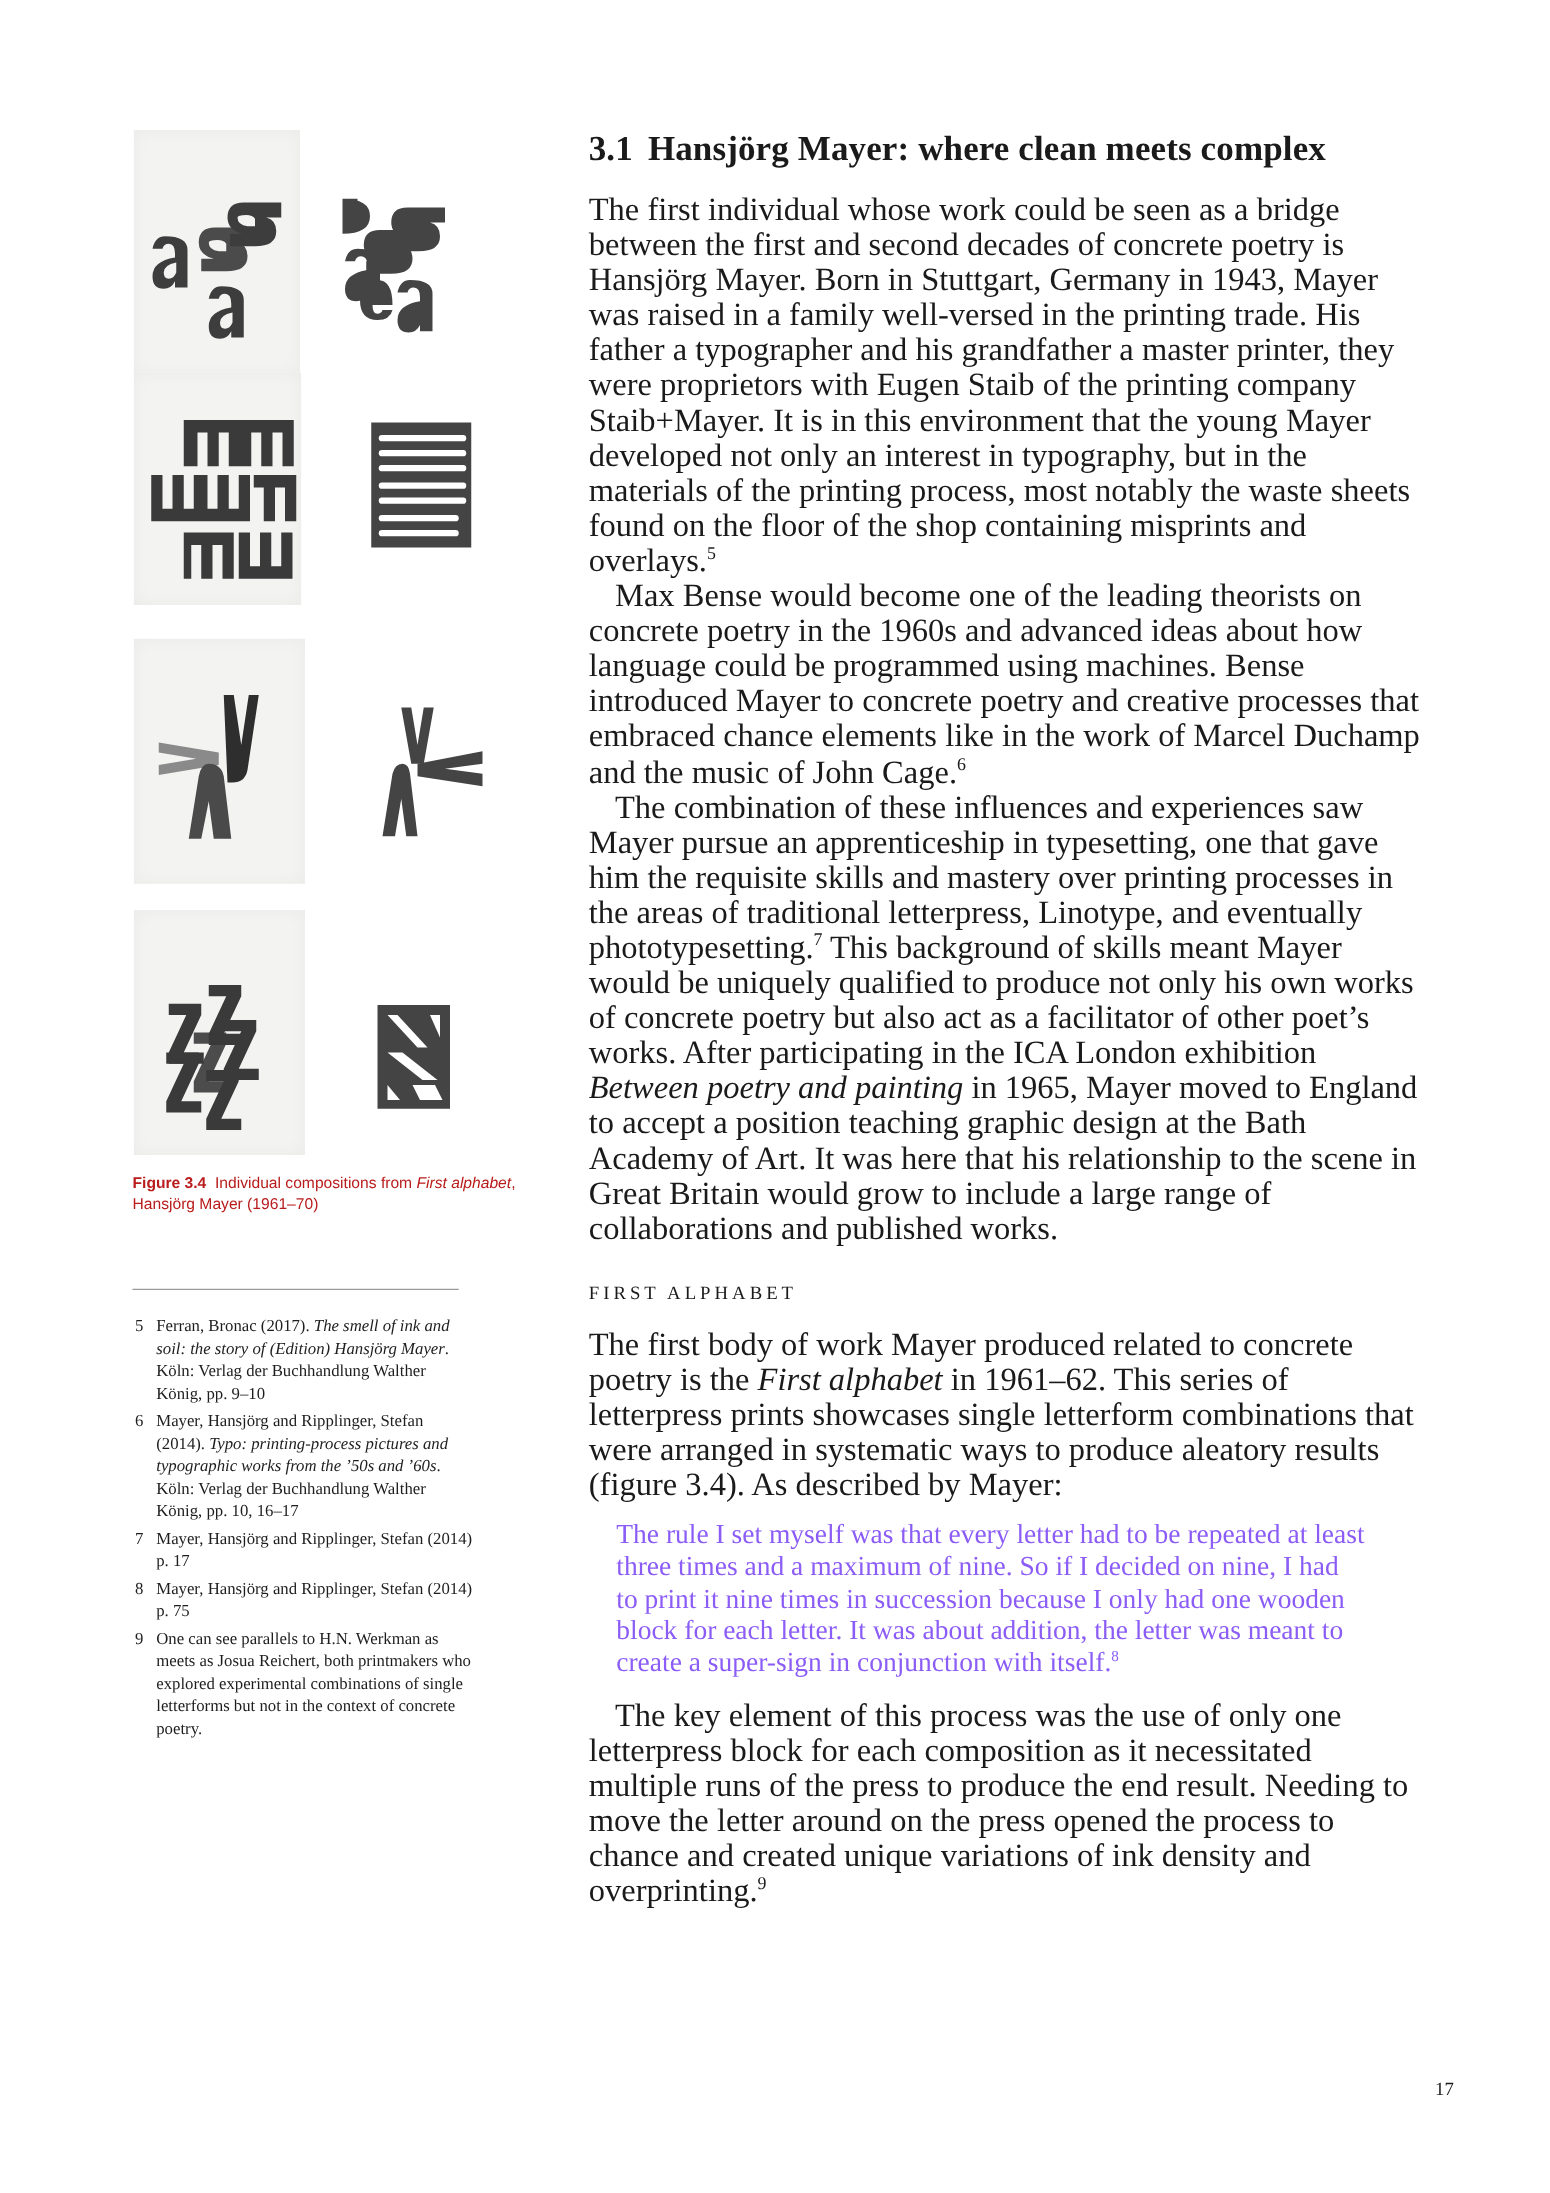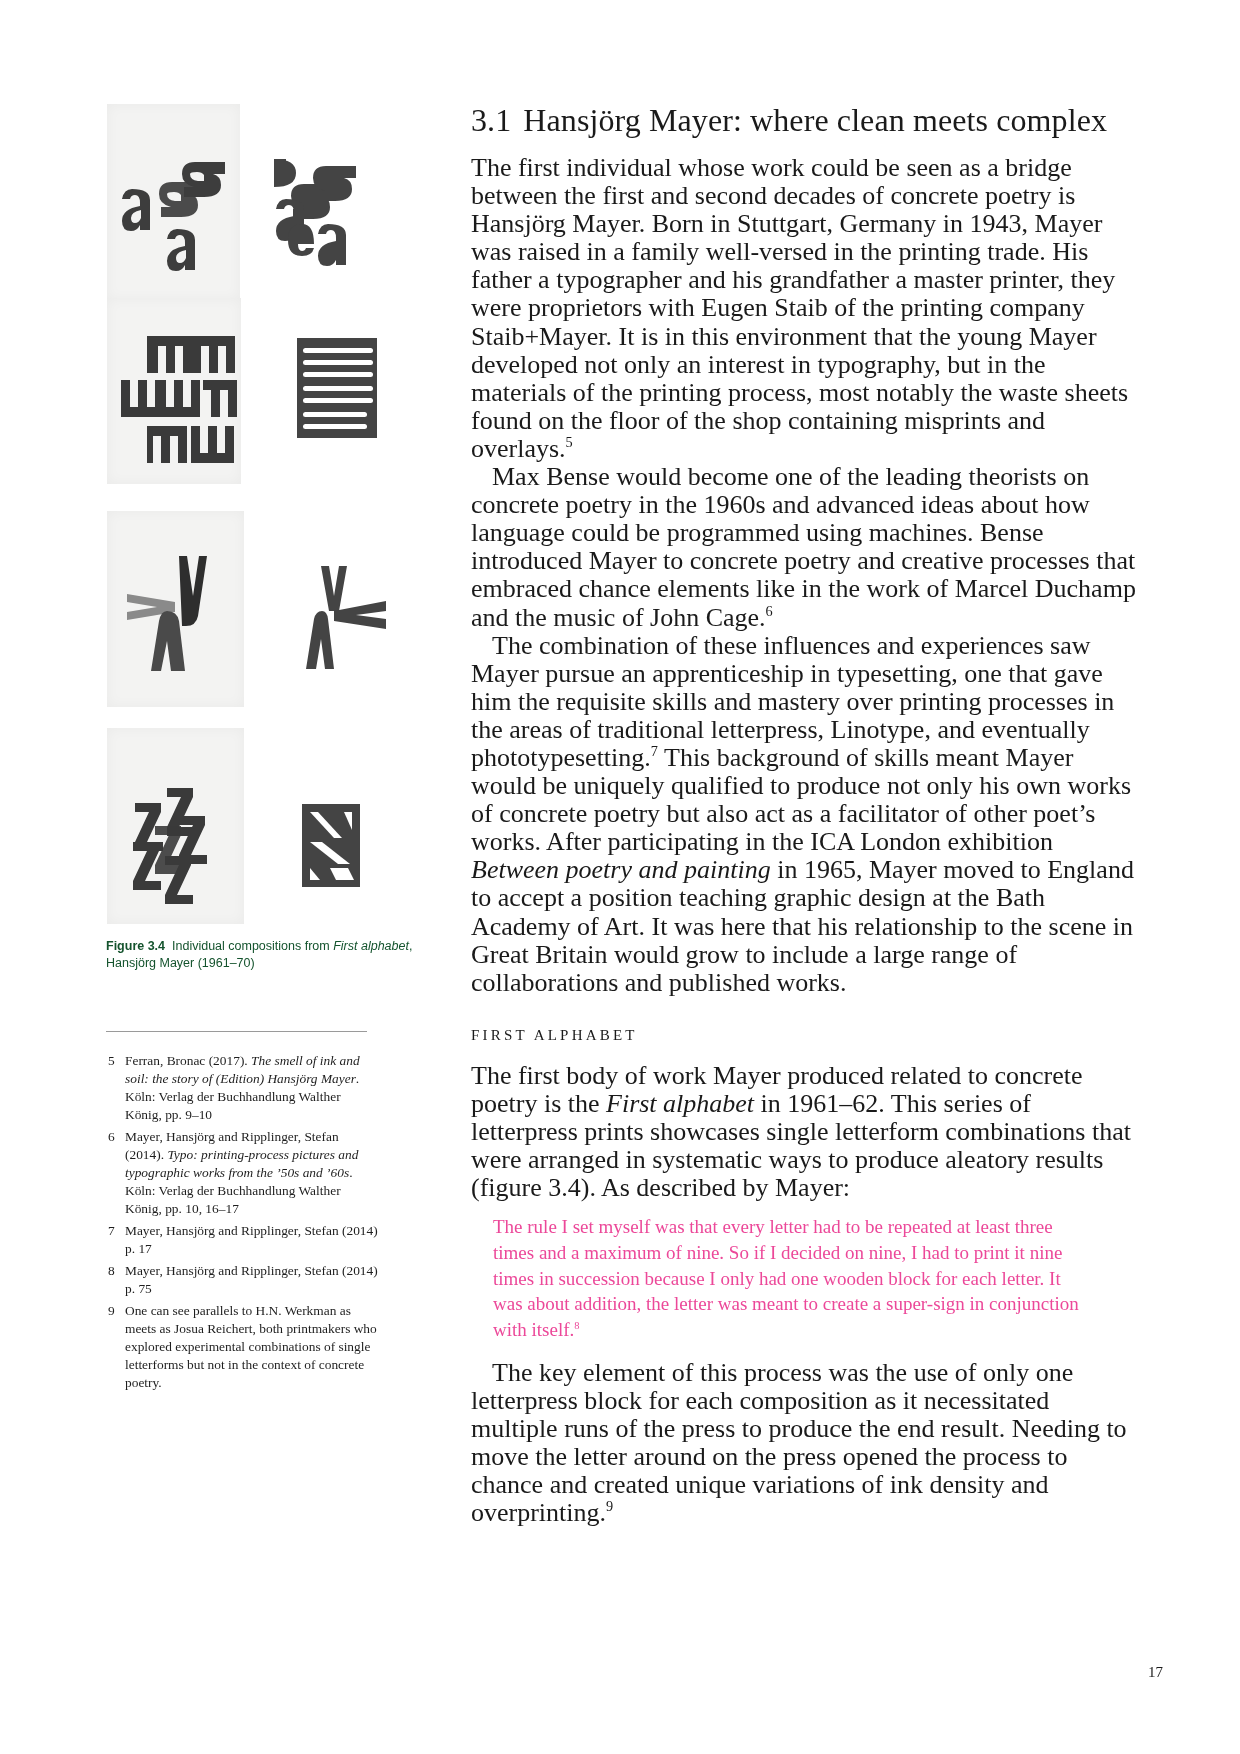--- a/index.html
+++ b/index.html
@@ -6,44 +6,44 @@
   body { width: 1240px; height: 1754px; position: relative; overflow: hidden; color: #1a1a1a;
          font-family: "Liberation Serif", "DejaVu Serif", serif; }
 
   
   .figure-grid { position: absolute; left: 104px; top: 104px; width: 290px; height: 820px; }
   .panel { position: absolute; }
   .panel.paper { background: #f3f3f2; box-shadow: inset 0 0 14px rgba(0,0,0,0.04); }
   .panel svg { position: absolute; left: 0; top: 0; width: 100%; height: 100%; }
 
   .fig-caption { position: absolute; left: 106px; top: 938px; width: 330px;
-                 font-family: "Liberation Sans", "DejaVu Sans", sans-serif; font-size: 12.5px; line-height: 17px; color: #14532d; }
+                 font-family: "Liberation Sans", "DejaVu Sans", sans-serif; font-size: 12.5px; line-height: 17px; color: #b91c1c; }
   .fig-caption .fig-label { font-weight: bold; }
   .fig-caption em { font-style: italic; }
 
   .fn-rule { position: absolute; left: 106px; top: 1031px; width: 261px; height: 0; border-top: 1.5px solid #9a9a9a; }
 
   .footnotes { position: absolute; left: 108px; top: 1052px; width: 270px; font-size: 13.4px; line-height: 18px; color: #1e1e1e; }
   .fn { display: flex; margin-bottom: 4px; }
   .fn .num { width: 17px; flex: none; }
   .fn .txt { flex: 1; }
   .fn em { font-style: italic; font-family: Liberation Serif, serif; }
 
   
   .main { position: absolute; left: 471px; top: 100px; width: 670px; }
-  .section-title { font-size: 32px; line-height: 40px; font-weight: normal; margin: 0 0 14px 0; letter-spacing: 0.1px; }
+  .section-title { font-size: 28px; line-height: 40px; font-weight: bold; margin: 0 0 14px 0; letter-spacing: 0.1px; }
   .section-title .secnum { margin-right: 12px; }
   .body-text { font-size: 26px; line-height: 28.1px; margin: 0; text-align: left; }
   .body-text.indent { text-indent: 21px; }
   .body-text em { font-style: italic; }
   sup { font-size: 0.55em; line-height: 0; vertical-align: super; }
 
   .subhead { font-size: 15px; letter-spacing: 3.2px; margin: 30px 0 18px 0; font-weight: normal; }
 
-  .quote { margin: 12px 0 16px 22px; width: 600px; font-size: 19px; line-height: 25.7px; color: #ec4899; }
+  .quote { margin: 12px 0 16px 22px; width: 600px; font-size: 22px; line-height: 25.7px; color: #8b5cf6; }
 
   .page-number { position: absolute; left: 1148px; top: 1664px; font-size: 15px; color: #1a1a1a; }
 </style>
 </head>
 <body>
 
 <div class="figure-grid">
 
   <div class="panel paper" style="left:3px; top:0; width:133px; height:196px;">
     <svg viewBox="0 0 133 196">

